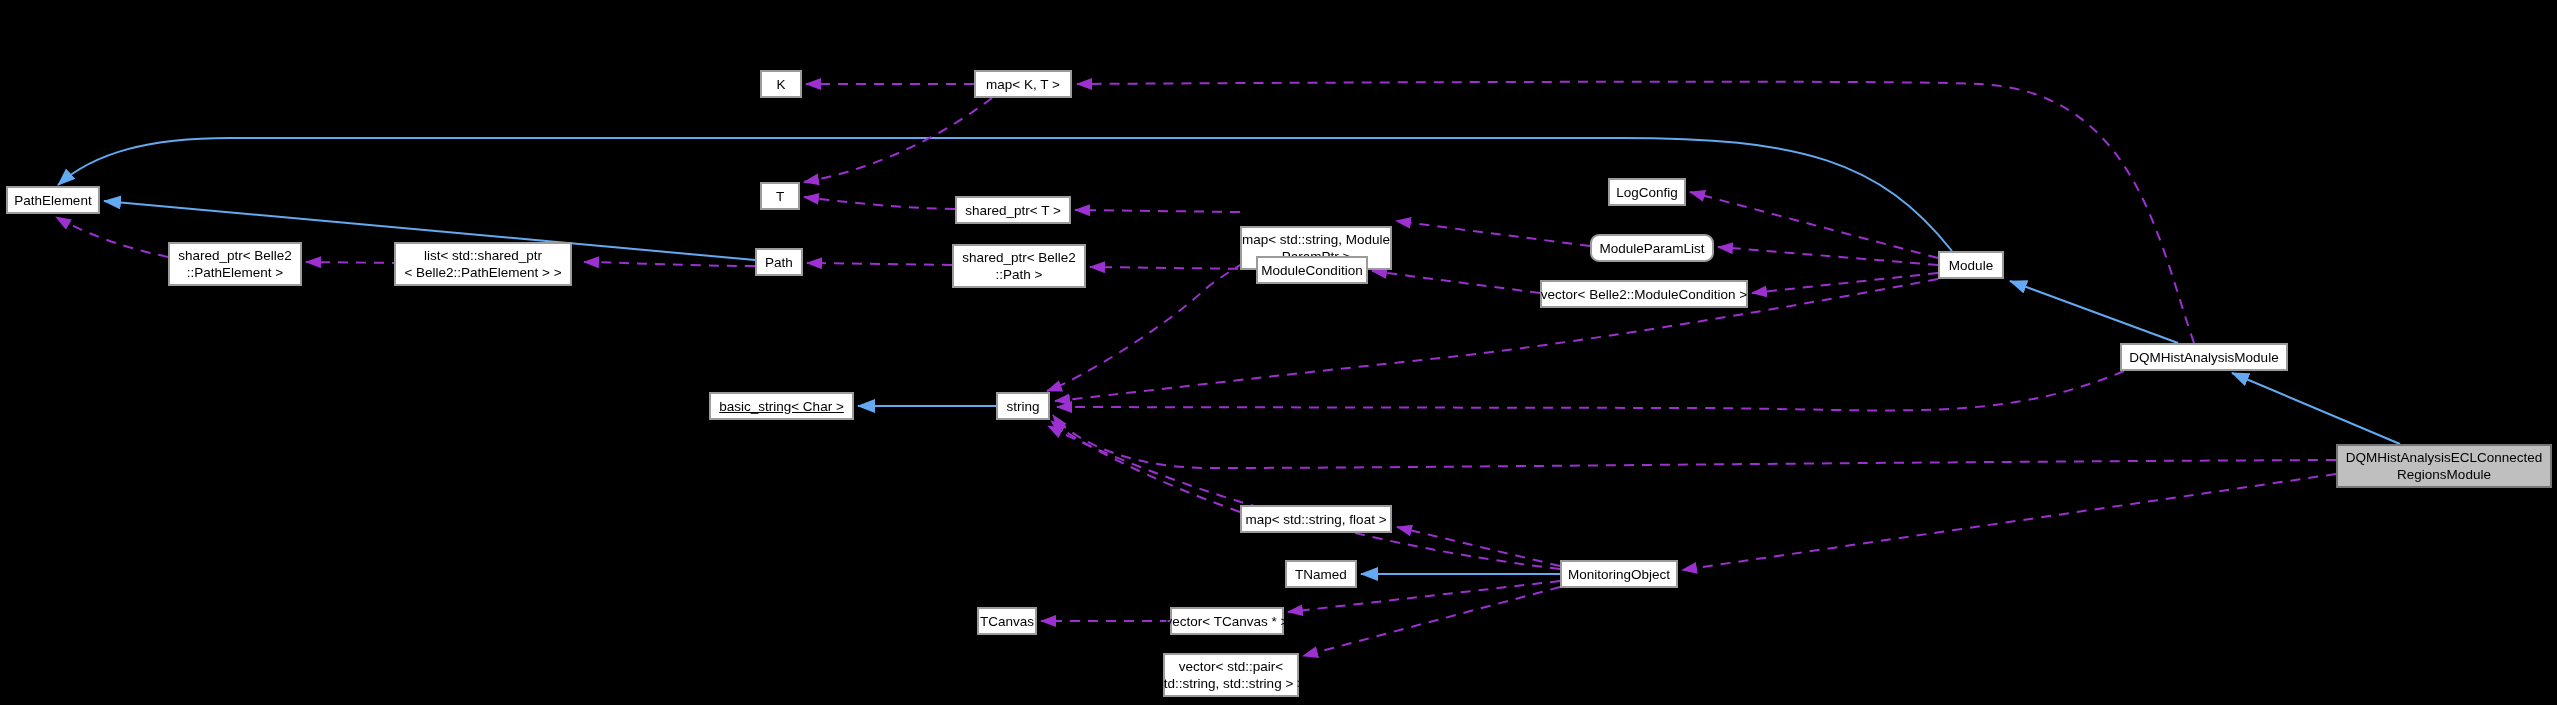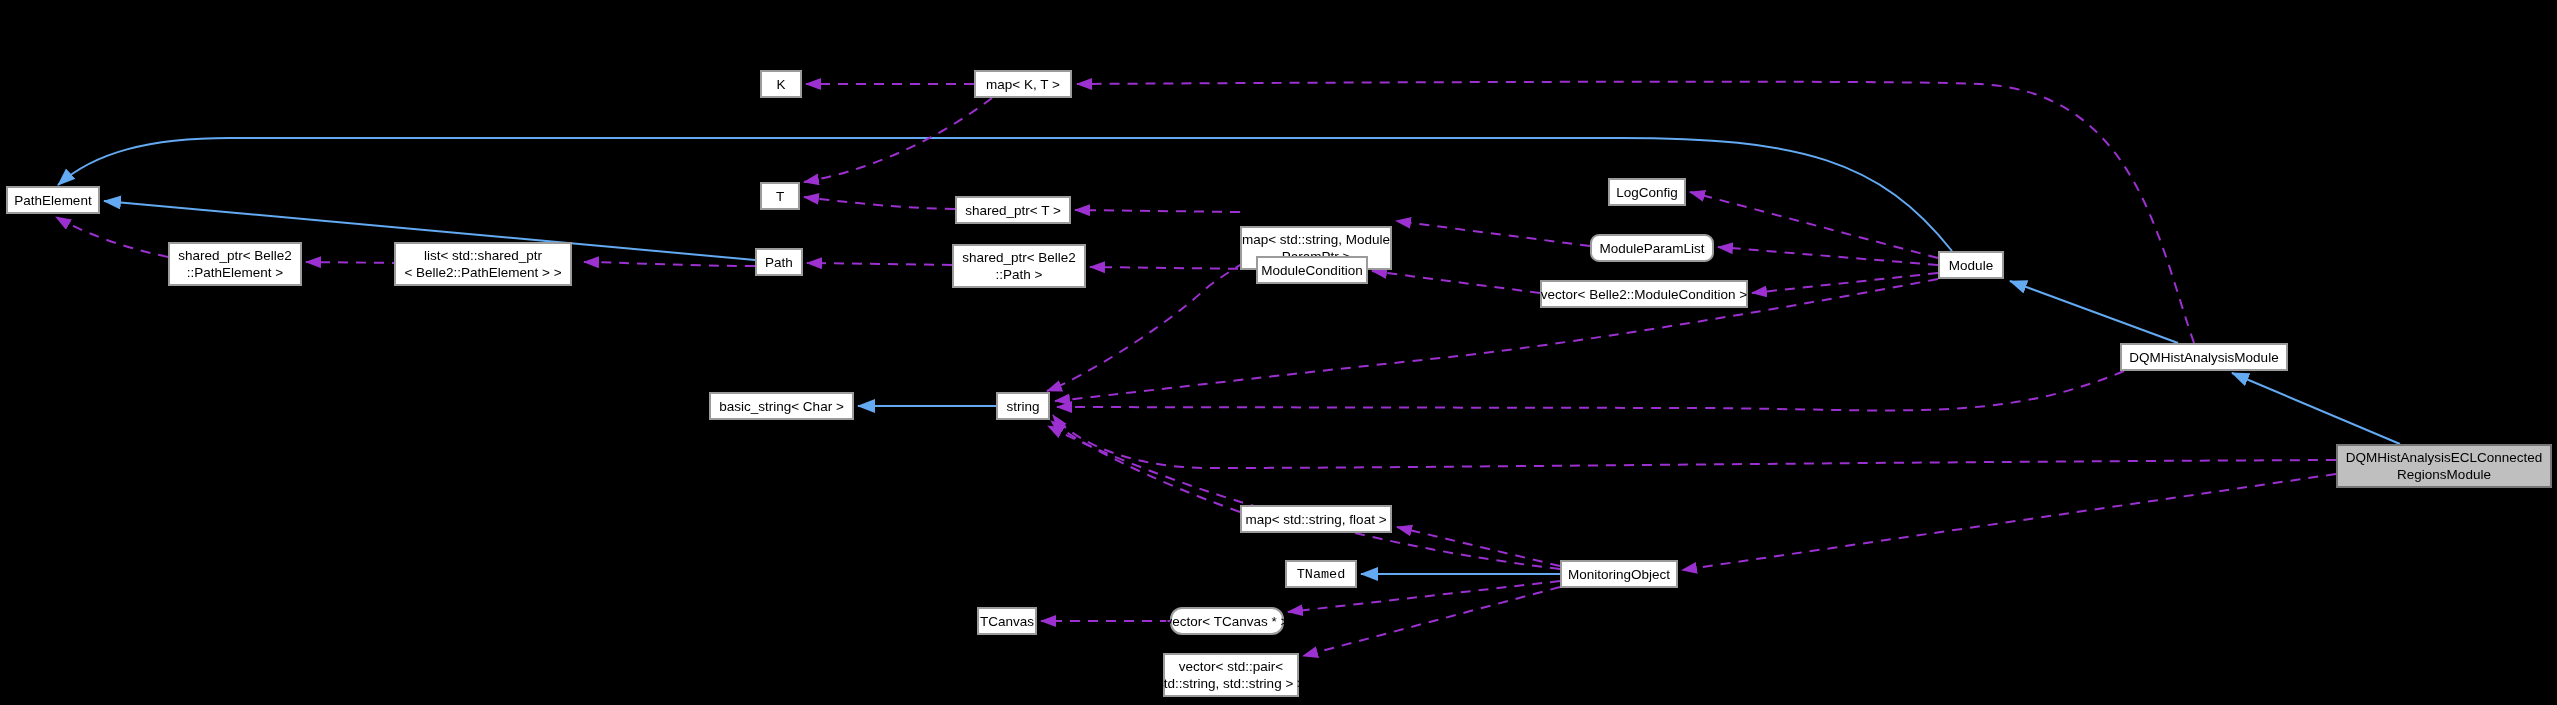--- a/index.html
+++ b/index.html
@@ -106,43 +106,43 @@
         <span>DQMHistAnalysisModule</span>
       </div>
       <div class="node" style="left: 168px; top: 242px; width: 134px; height: 44px;">
         <span>shared_ptr&lt; Belle2</span>
         <span>::PathElement &gt;</span>
       </div>
       <div class="node" style="left: 394px; top: 242px; width: 178px; height: 44px;">
         <span>list&lt; std::shared_ptr</span>
         <span>&lt; Belle2::PathElement &gt; &gt;</span>
       </div>
-      <div class="node" style="left: 709px; top: 392px; width: 145px; height: 28px;">
+      <div class="node" style="left: 709px; top: 392px; width: 145px; height: 28px; text-decoration: underline;">
         <span>basic_string&lt; Char &gt;</span>
       </div>
       <div class="node" style="left: 996px; top: 392px; width: 54px; height: 28px;">
         <span>string</span>
       </div>
       <div class="node highlight" style="left: 2336px; top: 444px; width: 216px; height: 44px;">
         <span>DQMHistAnalysisECLConnected</span>
         <span>RegionsModule</span>
       </div>
       <div class="node" style="left: 1240px; top: 505px; width: 152px; height: 28px;">
         <span>map&lt; std::string, float &gt;</span>
       </div>
-      <div class="node" style="left: 1285px; top: 560px; width: 72px; height: 28px; font-family: Liberation Mono, monospace;">
+      <div class="node" style="left: 1285px; top: 560px; width: 72px; height: 28px;">
         <span>TNamed</span>
       </div>
       <div class="node" style="left: 1560px; top: 560px; width: 118px; height: 28px;">
         <span>MonitoringObject</span>
       </div>
       <div class="node" style="left: 977px; top: 607px; width: 60px; height: 28px;">
         <span>TCanvas</span>
       </div>
-      <div class="node" style="left: 1170px; top: 607px; width: 114px; height: 28px; border-radius: 12px;">
+      <div class="node" style="left: 1170px; top: 607px; width: 114px; height: 28px;">
         <span>vector&lt; TCanvas * &gt;</span>
       </div>
       <div class="node" style="left: 1163px; top: 653px; width: 136px; height: 44px; align-items: center;">
         <span>vector&lt; std::pair&lt;</span>
         <span>std::string, std::string &gt; &gt;</span>
       </div>
     </div>
 </div>
 
 </body></html>

